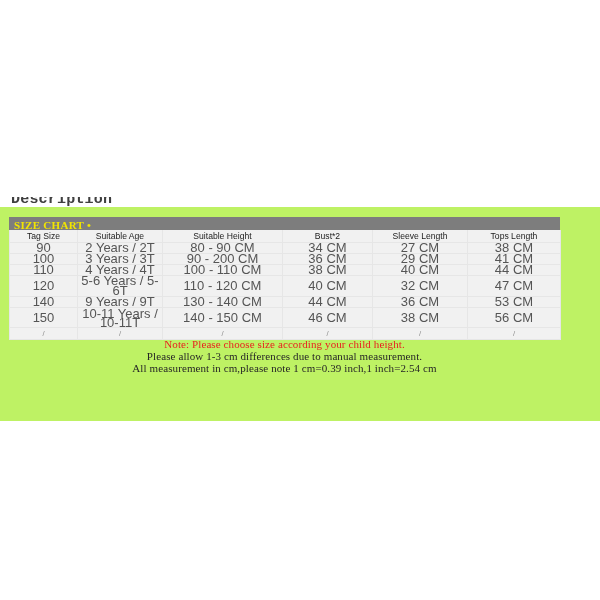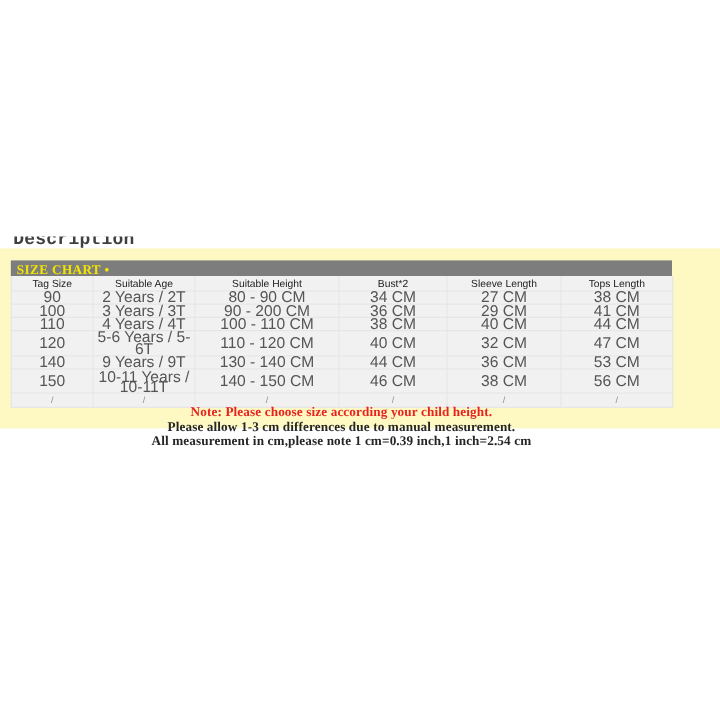--- a/index.html
+++ b/index.html
@@ -40,22 +40,22 @@
     white-space: nowrap;
     letter-spacing: 0.2px;
   }
 
   
   .content-band {
     position: absolute;
     left: 0px;
     top: 207px;
     width: 600px;
-    height: 150px;
-    background: #fef9c3;
+    height: 214px;
+    background: #bef264;
   }
 
   
   .chart-wrap {
     position: absolute;
     left: 9px;
     top: 10px;
     width: 551px;
   }
 
@@ -127,21 +127,21 @@
   
   .notes {
     position: absolute;
     left: 9px;
     top: 131px;
     width: 551px;
     text-align: center;
   }
   .note-line {
     font-family: "Liberation Serif", serif;
-    font-weight: bold;
+    font-weight: normal;
     font-size: 11px;
     line-height: 12px;
     letter-spacing: 0.1px;
   }
   .note-red   { color: #e8221f; }
   .note-dark  { color: #262626; }
 </style>
 </head>
 <body>
 

